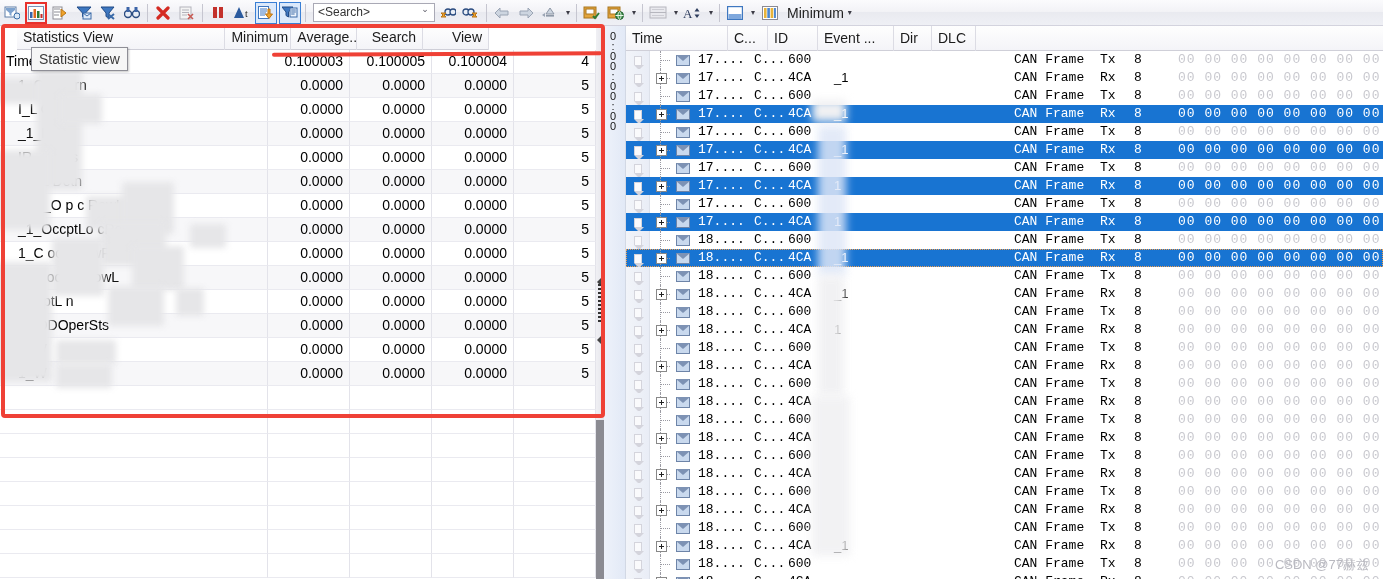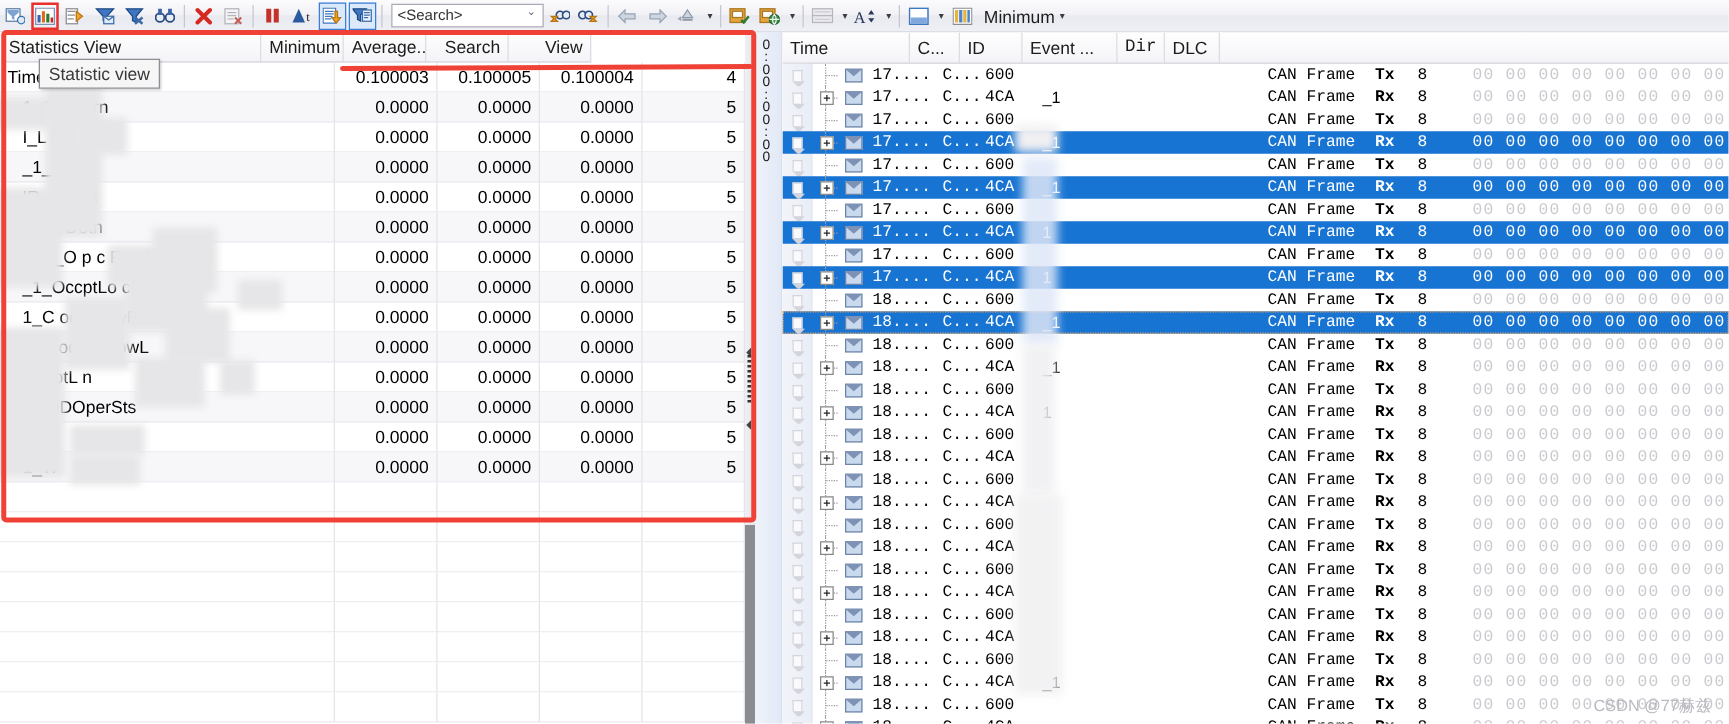--- a/index.html
+++ b/index.html
@@ -37,21 +37,21 @@
   .search-box .chev { width: 14px; text-align: center; color: #5a5a66; font-size: 9px; }
   .initial-lbl { font-size: 14px; color: #1d1d1d; margin-left: 5px; white-space: nowrap; }
   .caret-dn { font-size: 8px; color: #3c3c46; margin: 0 3px 0 4px; }
 
   
   .stats-panel {
     position: absolute; left: 0; top: 26px; width: 596px; height: 553px;
     background: #fff; overflow: hidden;
   }
   .stats-header {
-    position: absolute; left: 1px; top: 0; width: 472px; height: 24px;
+    position: absolute; left: 17px; top: 0; width: 472px; height: 24px;
     background: linear-gradient(to bottom,#fefefe,#f4f4f8);
     border-bottom: 1px solid #cfcfd8; display: flex; align-items: center; justify-content: center;
   }
   .sh-cell {
     height: 24px; line-height: 23px; font-size: 14px; color: #1b1b1b;
     border-right: 1px solid #dcdce4; padding: 0 6px; overflow: hidden; white-space: nowrap;
   }
   .sh-name { width: 268px; text-align: left; }
   .sh-num  { width: 82px; text-align: right; }
 
@@ -139,21 +139,21 @@
     padding: 0 4px; overflow: hidden; white-space: nowrap; flex: none;
   }
   .c-gut   { width: 24px; display:flex; align-items:center; justify-content:center; }
   .c-tree  { width: 22px; display:flex; align-items:center; justify-content:center; position: relative;}
   .c-icon  { width: 22px; display:flex; align-items:center; justify-content:center; }
   .c-time  { width: 56px; }
   .c-chan  { width: 34px; }
   .c-id    { width: 46px; }
   .c-name  { width: 180px; font-family: "Liberation Sans", sans-serif; font-size:13px;}
   .c-event { width: 86px; }
-  .c-dir   { width: 34px; font-weight: bold; }
+  .c-dir   { width: 34px; }
   .c-dlc   { width: 44px; }
   .c-data  { flex: 1; letter-spacing: 1px; }
   .c-data.dim { color: #c9c9cf; }
 
   
   .expander {
     width: 11px; height: 11px; border: 1px solid #888; background: #fff;
     position: relative;
   }
   .expander::before, .expander::after {
@@ -609,21 +609,21 @@
   <div class="vruler">
     <span>0:00:00:00</span>
   </div>
 
   <div class="trace-panel">
     <div class="trace-header">
       <div class="th-cell" style="width:102px;">Time</div>
       <div class="th-cell" style="width:40px;">C...</div>
       <div class="th-cell" style="width:50px;">ID</div>
       <div class="th-cell" style="width:76px;">Event ...</div>
-      <div class="th-cell" style="width:38px;font-family:Liberation Mono, monospace;">Dir</div>
+      <div class="th-cell" style="width:38px;">Dir</div>
       <div class="th-cell" style="width:44px;">DLC</div>
     </div>
     <div class="gutter-bg"></div>
     <div class="trace-body" id="trace-body">
         <div class="trow">
           <div class="tc c-gut">
             <span class="bmk"></span>
           </div>
           <div class="tc c-tree">
             <span class="treeline"></span>

